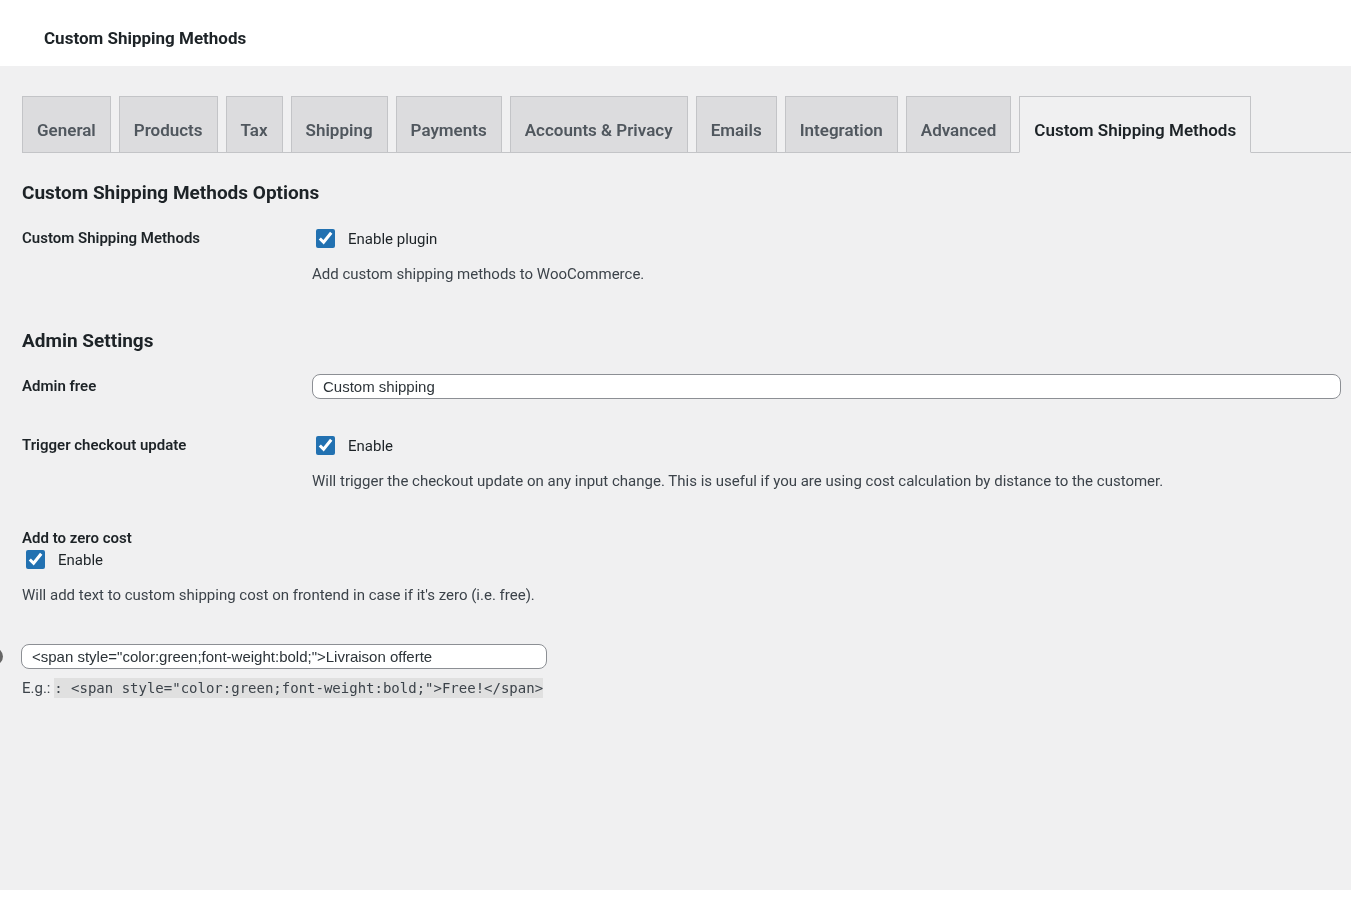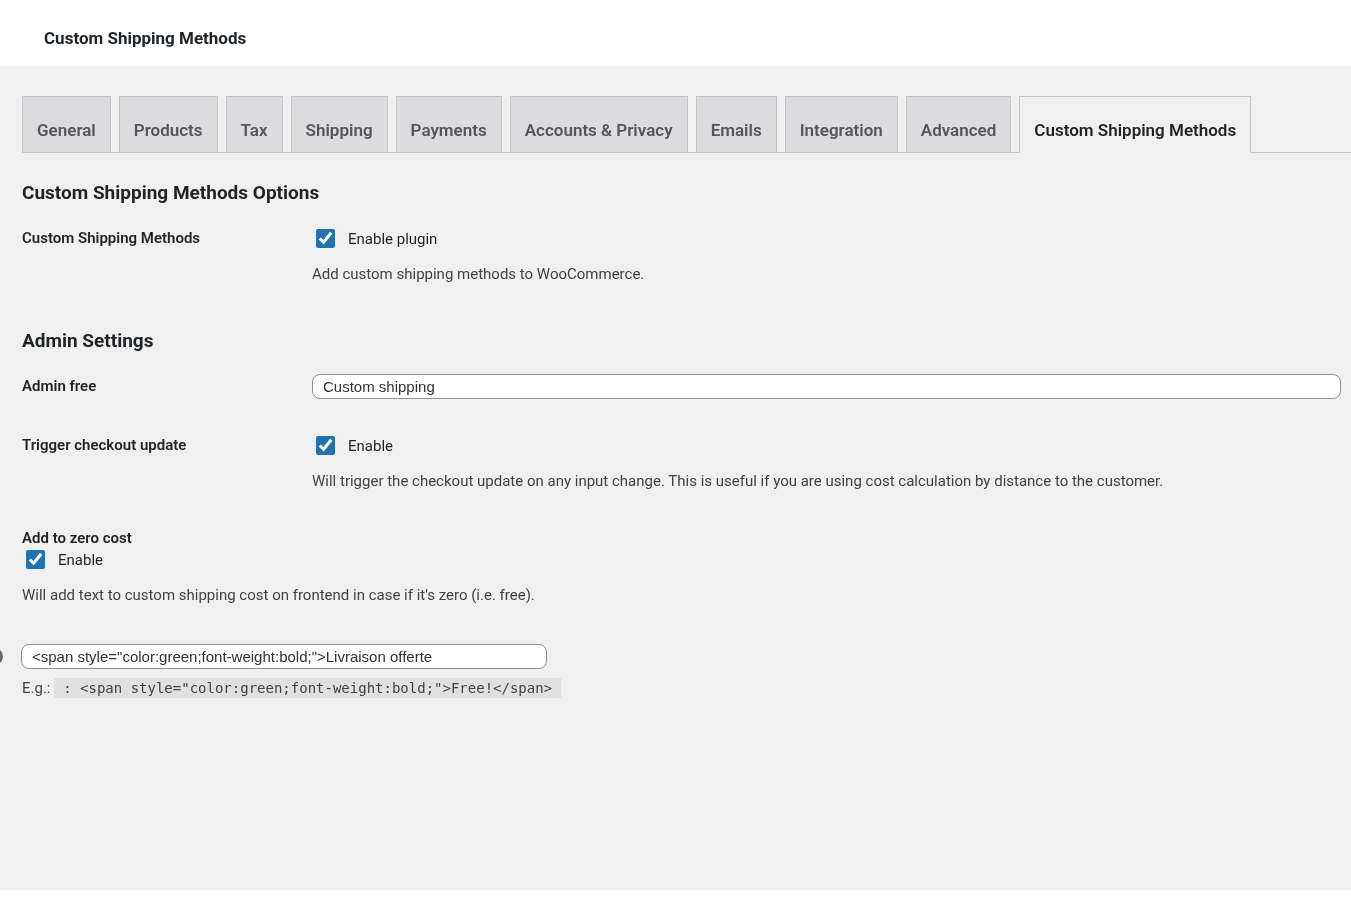--- a/index.html
+++ b/index.html
@@ -138,21 +138,21 @@
 }
 .example {
   font-size: 15px;
   color: #3c434a;
   margin-top: 10px;
 }
 code {
   font-family: Consolas, Monaco, monospace;
   font-size: 14px;
   background: #e0e0e0;
-  padding: 2px 9px;
+  padding: 2px 0;
 }
 </style>
 </head>
 <body>
 
 <div class="page-header">
   <div class="page-title">Custom Shipping Methods</div>
 </div>
 
 <div class="content-area">

